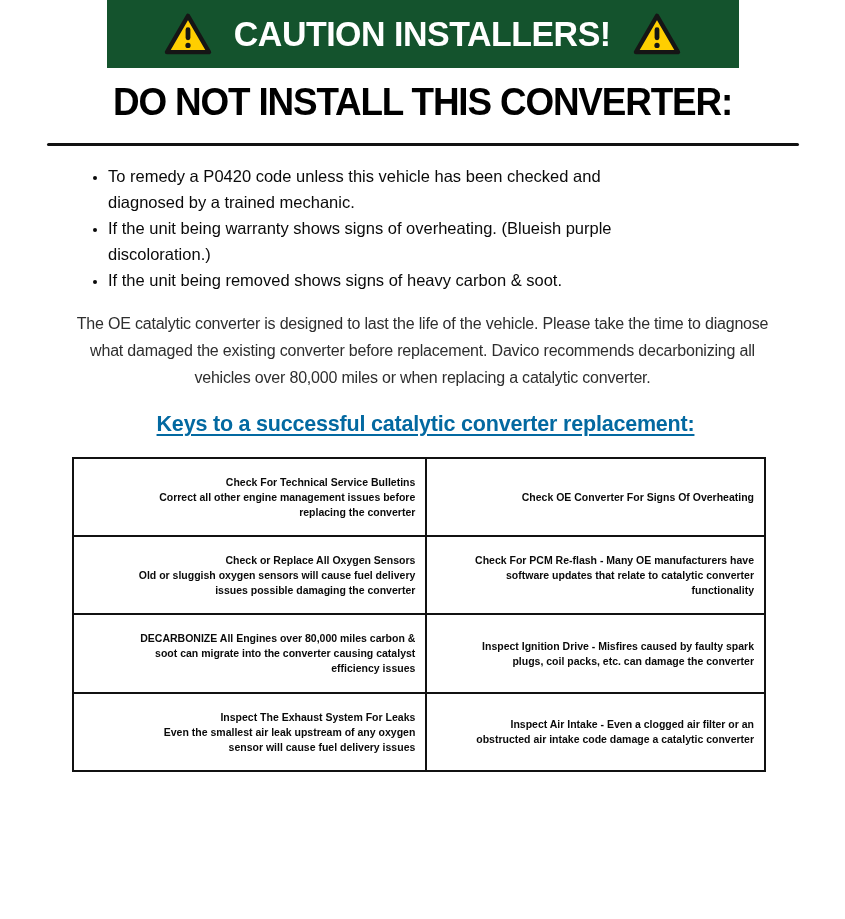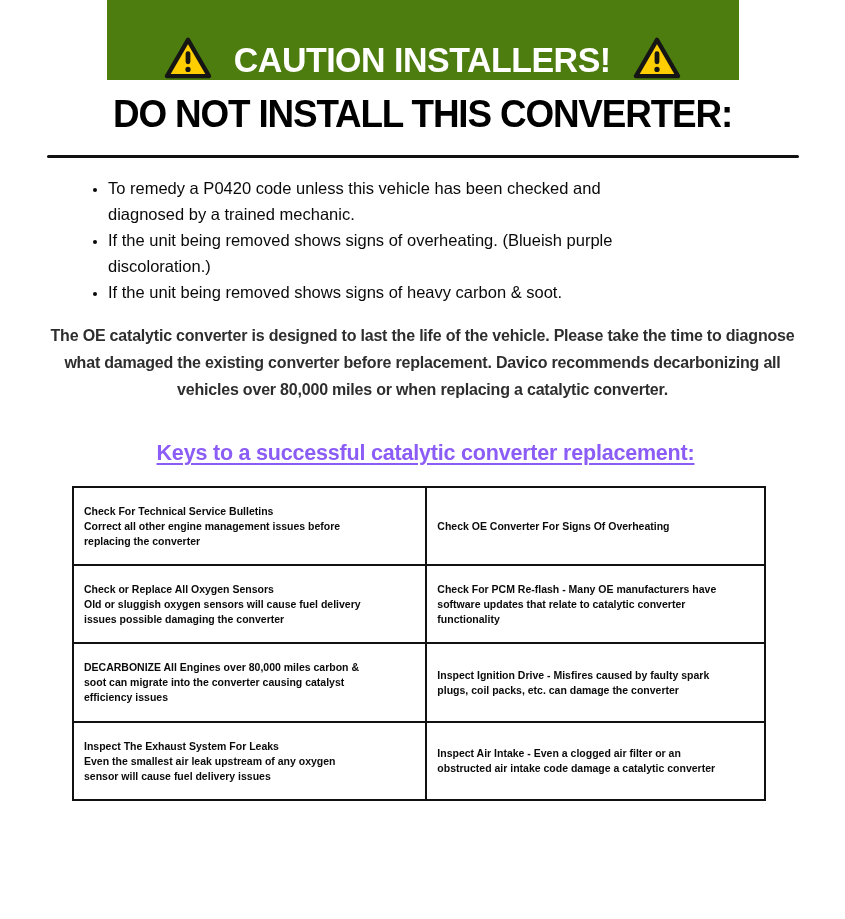--- a/index.html
+++ b/index.html
@@ -8,25 +8,25 @@
     width: 845px;
     height: 919px;
     font-family: "Liberation Sans", sans-serif;
     color: #0a0a0a;
     overflow: hidden;
   }
 
   
   .banner {
     width: 632px;
-    height: 80px;
+    height: 68px;
     margin: 0 auto;
-    background: #4d7c0f;
+    background: #14532d;
     display: flex;
-    align-items: flex-end;
+    align-items: center;
     justify-content: center;
     gap: 16px;
   }
   .banner-label {
     color: #ffffff;
     font-size: 35px;
     font-weight: bold;
     letter-spacing: -0.5px;
     transform: scaleX(0.97);
     white-space: nowrap;
@@ -67,51 +67,51 @@
     margin: 0;
   }
   .bullets li::marker { font-size: 14px; }
 
   
   .paragraph {
     margin: 17px auto 8px auto;
     width: 836px;
     text-align: center;
     font-size: 16px;
-    font-weight: bold;
+    font-weight: normal;
     color: #2e2e2e;
     line-height: 27px;
     white-space: pre-line;
     letter-spacing: -0.2px;
   }
 
   
   .keys-heading {
-    margin-top: 38px;
+    margin-top: 21px;
     text-align: center;
     font-size: 21.5px;
     font-weight: bold;
     text-decoration: underline;
     text-underline-offset: 3px;
     text-decoration-thickness: 2px;
-    color: #8b5cf6;
+    color: #0369a1;
     letter-spacing: -0.2px;
     padding-left: 6px;
   }
 
   
   .keys-table {
     border-collapse: collapse;
     margin: 20px 0 0 72px;
     table-layout: fixed;
     width: 694px;
   }
   .keys-table td {
     border: 2.5px solid #111111;
-    text-align: left;
+    text-align: right;
     vertical-align: middle;
     font-size: 10.5px;
     font-weight: bold;
     line-height: 15px;
     white-space: pre-line;
     padding: 4px 10px;
     color: #0a0a0a;
   }
   .col-left  { width: 338px; }
   .col-right { width: 324px; }
@@ -141,21 +141,21 @@
     </svg>
   </div>
 
   <div class="main-heading">DO NOT INSTALL THIS CONVERTER:</div>
 
   <div class="divider"></div>
 
   <ul class="bullets">
     <li>To remedy a P0420 code unless this vehicle has been checked and
 diagnosed by a trained mechanic.</li>
-    <li>If the unit being removed shows signs of overheating. (Blueish purple
+    <li>If the unit being warranty shows signs of overheating. (Blueish purple
 discoloration.)</li>
     <li>If the unit being removed shows signs of heavy carbon &amp; soot.</li>
   </ul>
 
   <div class="paragraph">The OE catalytic converter is designed to last the life of the vehicle. Please take the time to diagnose
 what damaged the existing converter before replacement. Davico recommends decarbonizing all
 vehicles over 80,000 miles or when replacing a catalytic converter.</div>
 
   <div class="keys-heading">Keys to a successful catalytic converter replacement:</div>
 

